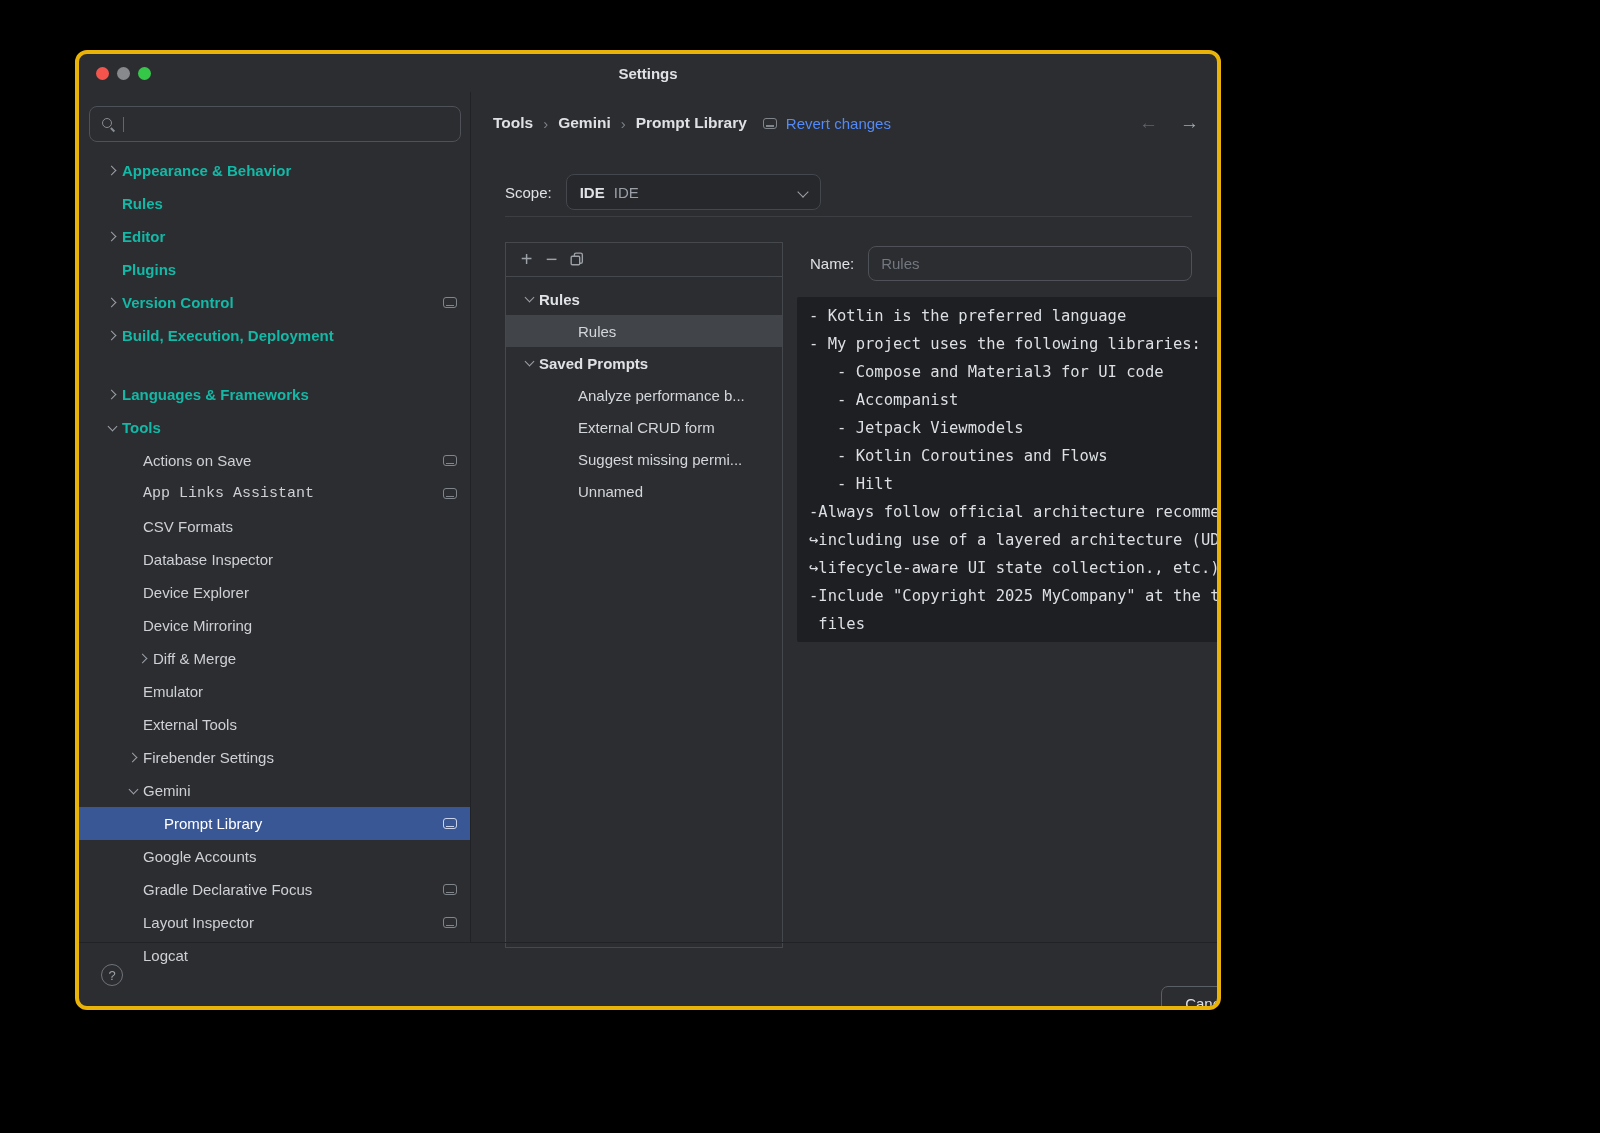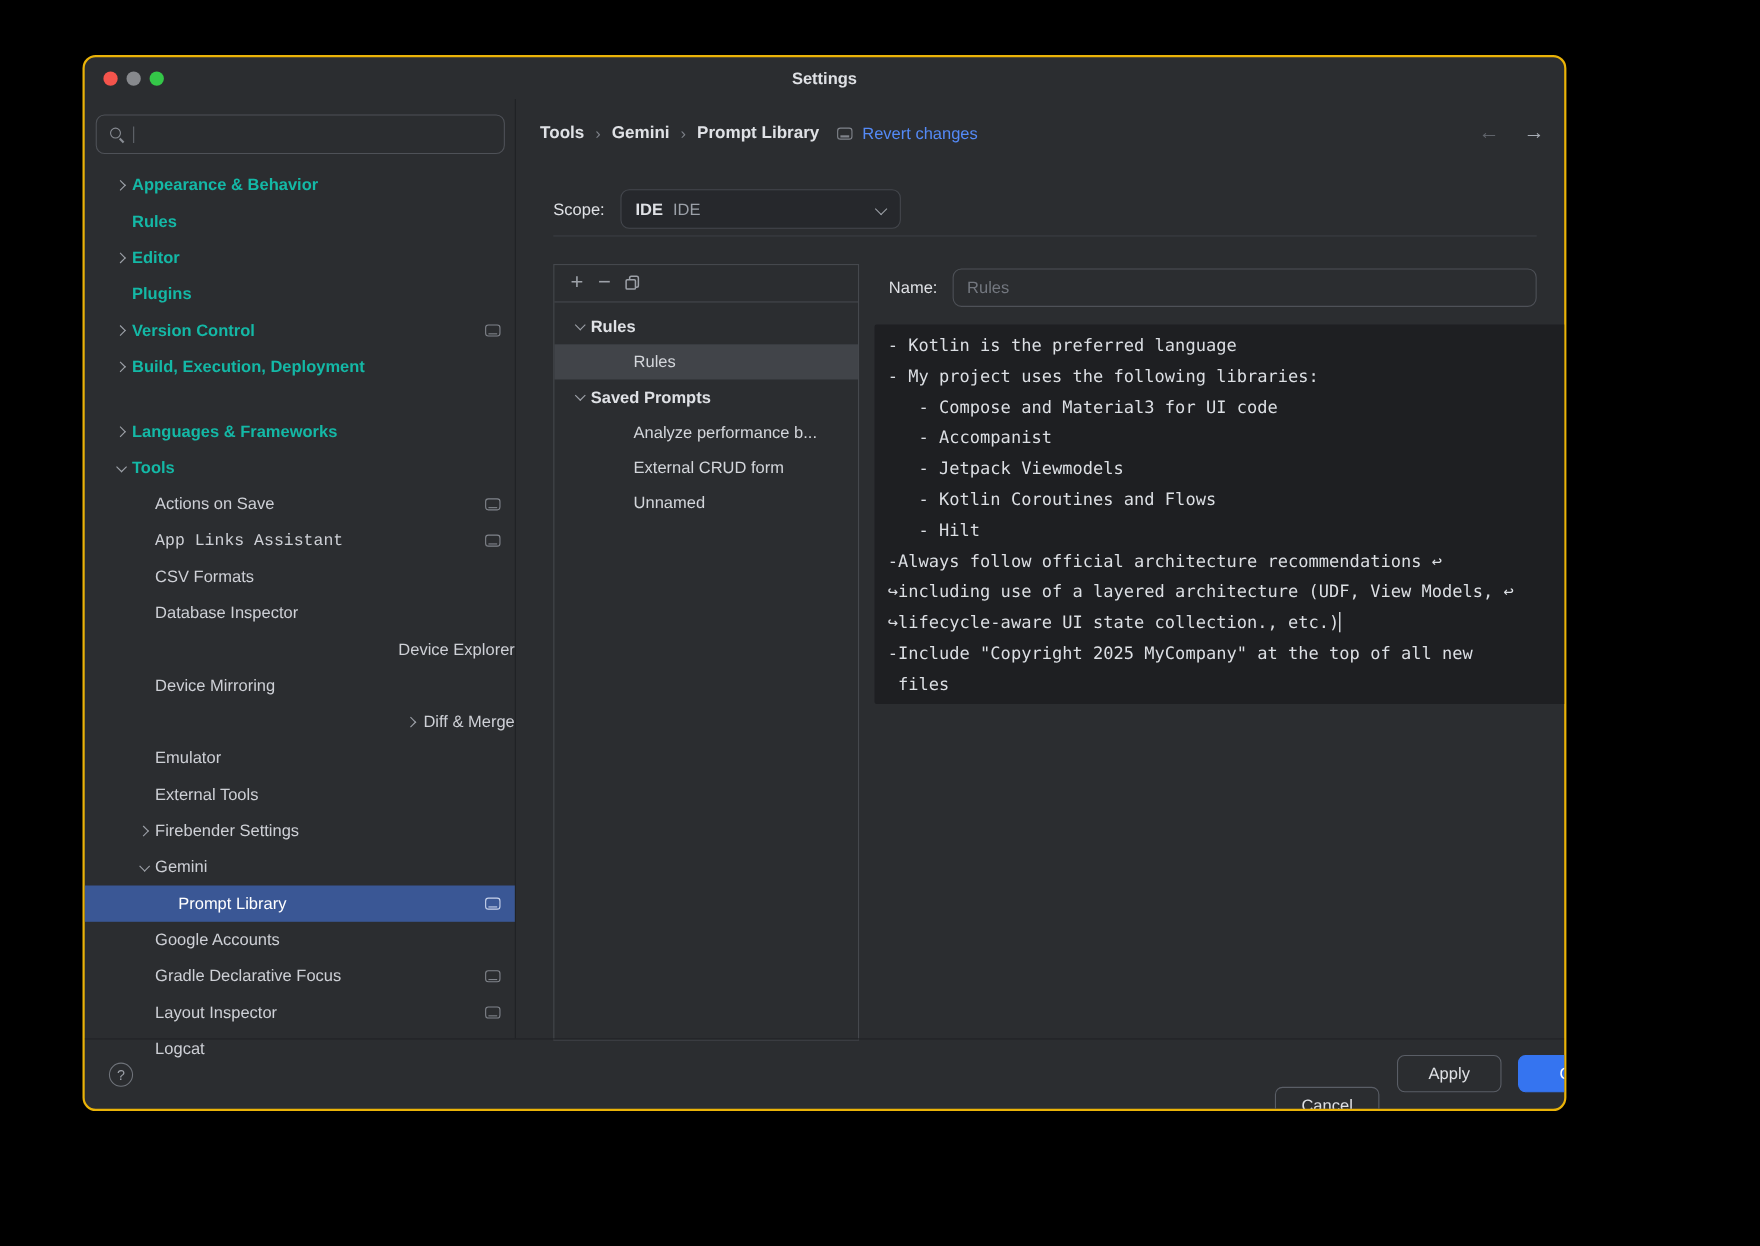--- a/index.html
+++ b/index.html
@@ -1,19 +1,19 @@
 <!DOCTYPE html>
 <html><head>
 <meta charset="utf-8">
 <style>
   * { box-sizing: border-box; margin: 0; padding: 0; }
   html,body { width:1600px; height:1133px; background:#000; font-family:"Liberation Sans", sans-serif; }
 
-  .window { position:absolute; left:75px; top:50px; width:1349px; height:960px;
-    background:#2b2d30; border:2px solid #eab308; border-radius:12px;
+  .window { position:absolute; left:75px; top:50px; width:1146px; height:960px;
+    background:#2b2d30; border:4px solid #eab308; border-radius:12px;
     box-shadow:0 25px 80px rgba(0,0,0,.7); overflow:hidden; }
 
   
   .titlebar { position:absolute; top:0; left:0; right:0; height:38px; }
   .lights { position:absolute; left:17px; top:13px; display:flex; gap:8px; }
   .light { width:13px; height:13px; border-radius:50%; }
   .light.red{background:#f4544c}.light.gray{background:#87898d}.light.green{background:#34c748}
   .wtitle { position:absolute; left:0; right:0; height:38px; line-height:40px; text-align:center;
     color:#dfe1e5; font-weight:700; font-size:15px; }
 
@@ -155,29 +155,29 @@
           <span class="ide-badge"></span>
         </div>
         <div class="nav-row" style="padding-left: 45px;">
           <span class="chev-space"></span>
           <span class="nav-label">CSV Formats</span>
         </div>
         <div class="nav-row" style="padding-left: 45px;">
           <span class="chev-space"></span>
           <span class="nav-label">Database Inspector</span>
         </div>
-        <div class="nav-row" style="padding-left: 45px; justify-content: flex-end;">
+        <div class="nav-row" style="padding-left: 45px;">
           <span class="chev-space"></span>
           <span class="nav-label">Device Explorer</span>
         </div>
         <div class="nav-row" style="padding-left: 45px;">
           <span class="chev-space"></span>
           <span class="nav-label">Device Mirroring</span>
         </div>
-        <div class="nav-row" style="padding-left: 19px; justify-content: flex-end;">
+        <div class="nav-row" style="padding-left: 55px;">
           <span class="chev right"></span>
           <span class="nav-label">Diff &amp; Merge</span>
         </div>
         <div class="nav-row" style="padding-left: 45px;">
           <span class="chev-space"></span>
           <span class="nav-label">Emulator</span>
         </div>
         <div class="nav-row" style="padding-left: 45px;">
           <span class="chev-space"></span>
           <span class="nav-label">External Tools</span>
@@ -266,20 +266,23 @@
             <span class="chev down"></span>
             <span>Saved Prompts</span>
           </div>
           <div class="ptree-row child">
             <span>Analyze performance b...</span>
           </div>
           <div class="ptree-row child">
             <span>External CRUD form</span>
           </div>
           <div class="ptree-row child">
+            <span>Suggest missing permi...</span>
+          </div>
+          <div class="ptree-row child">
             <span>Unnamed</span>
           </div>
         </div>
     </div>
 
     <div class="name-row">
       <span class="name-label">Name:</span>
       <input class="name-input" value="Rules" style="">
     </div>
 

